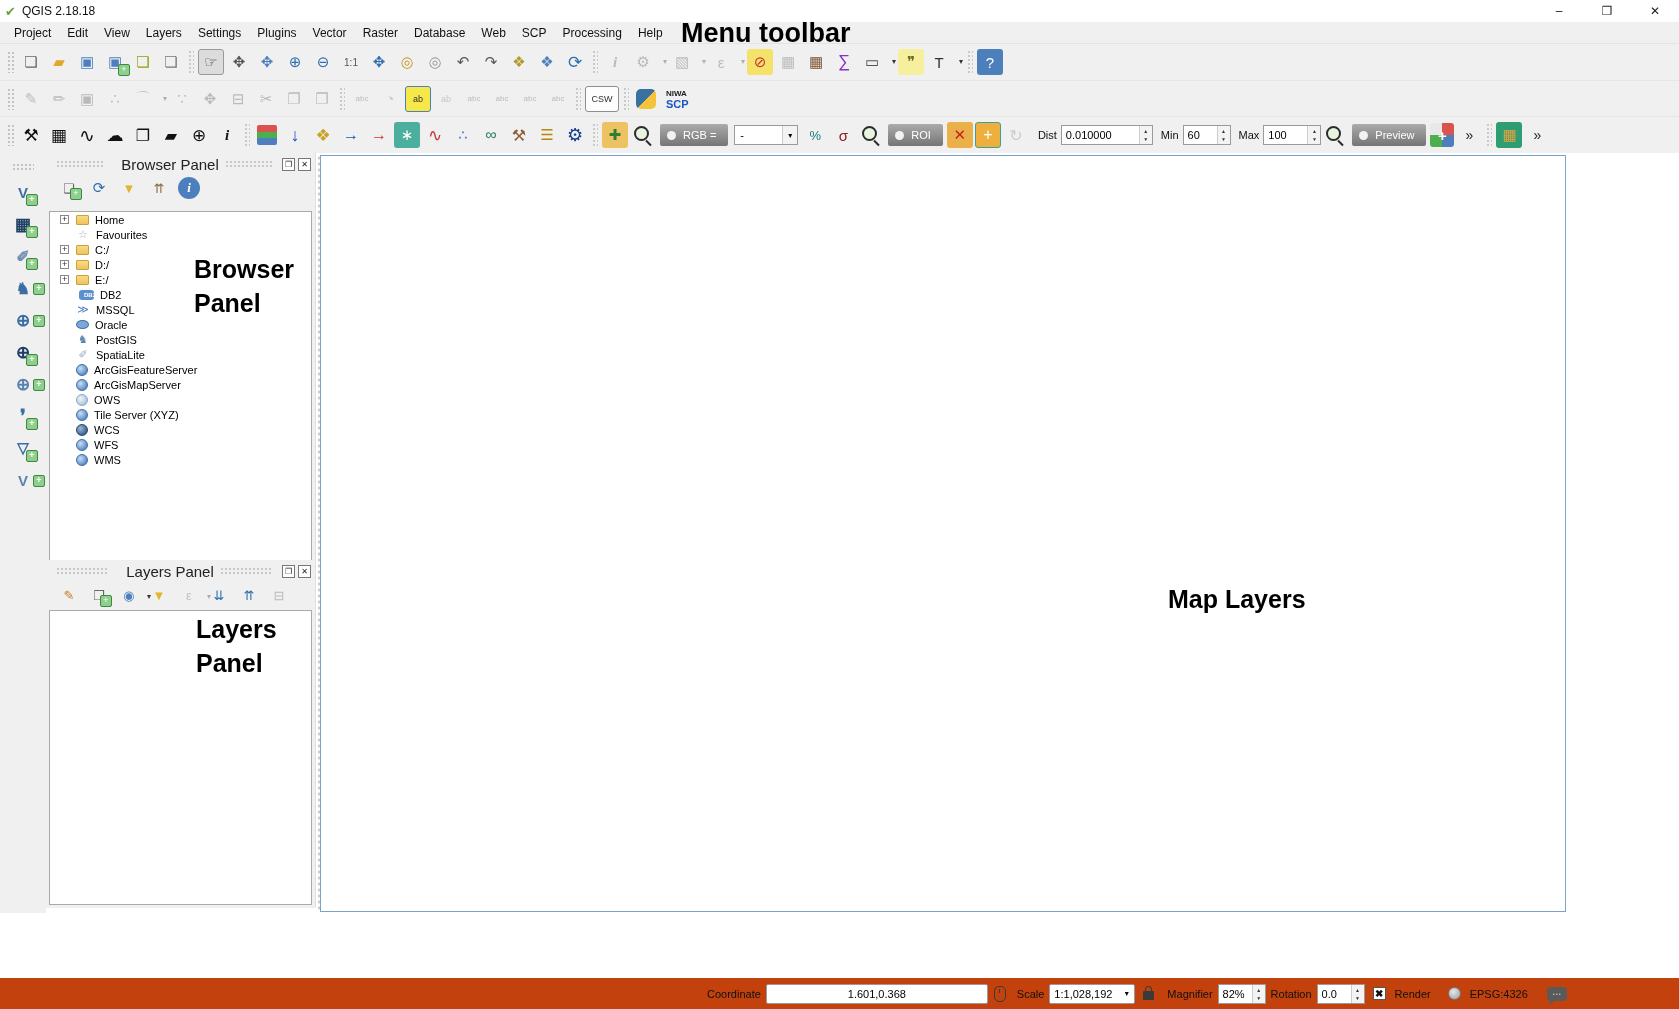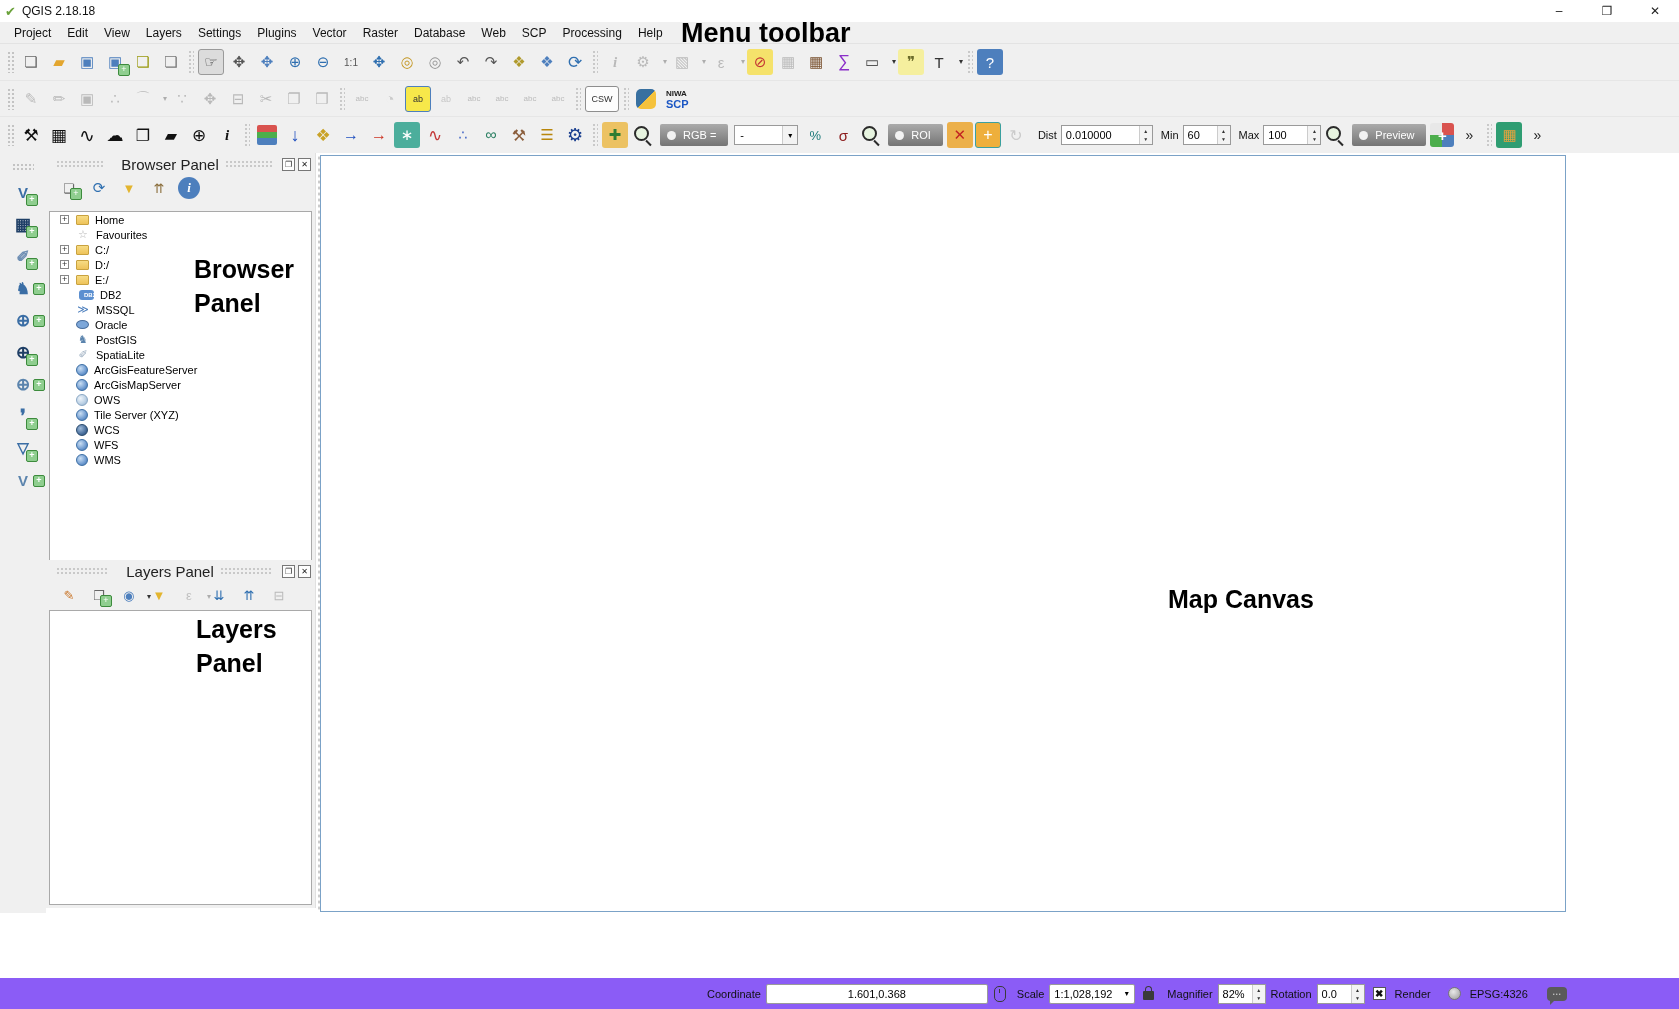--- a/index.html
+++ b/index.html
@@ -93,21 +93,21 @@
   .canvas-grip { position:absolute; left:317px; top:155px; width:6px; height:757px; background-image:radial-gradient(#cccccc 1px, transparent 1.2px); background-size:4px 6px; }
   .map-canvas { position:absolute; left:320px; top:155px; width:1246px; height:757px; background:#fff; border:1px solid #7ba2c7; }
 
   
   .annot { position:absolute; font-weight:700; color:#000; z-index:30; line-height:34px; }
   .annot-browser { left:194px; top:252px; font-size:25px; }
   .annot-layers  { left:196px; top:612px; font-size:25px; }
   .annot-map     { left:1168px; top:582px; font-size:25px; }
 
   
-  .statusbar { position:absolute; left:0; bottom:0; width:1679px; height:31px; background:#8b5cf6; display:flex; align-items:center; }
+  .statusbar { position:absolute; left:0; bottom:0; width:1679px; height:31px; background:#c2410c; display:flex; align-items:center; }
   .statusbar .sp { width:702px; }
   .slbl { font-size:11px; color:#111; margin:0 5px; white-space:nowrap; }
   .sinput { height:20px; background:#fff; border:1px solid #9a9a9a; border-radius:2px; display:flex; align-items:center; }
   .coordbox { width:222px; justify-content:center; }
   .scalebox { width:86px; }
   .scalebox .val { flex:1; padding-left:4px; }
   .scalebox .cbtn { width:15px; height:100%; display:flex; align-items:center; justify-content:center; font-size:8px; }
   .mouseico { width:12px; height:16px; border:1.5px solid #3a3a3a; border-radius:5px; position:relative; margin:0 6px; }
   .mouseico::before { content:""; position:absolute; top:2px; left:4px; width:1.5px; height:4px; background:#3a3a3a; }
   .lockico { width:11px; height:9px; background:#3a3a3a; border-radius:1px; position:relative; margin:4px 8px 0 8px; }
@@ -448,21 +448,21 @@
   <div class="pbody"></div>
 </div>
 
 <div class="annot annot-layers">
   <div>Layers</div>
   <div>Panel</div>
 </div>
 
 <div class="canvas-grip"></div>
 <div class="map-canvas"></div>
-<div class="annot annot-map">Map Canvas</div>
+<div class="annot annot-map">Map Layers</div>
 
 <div class="statusbar">
   <span class="sp"></span>
   <span class="slbl">Coordinate</span>
   <div class="sinput coordbox">
       <span>1.601,0.368</span>
     </div>
   <span class="mouseico"></span>
   <span class="slbl">Scale</span>
   <div class="sinput scalebox">

